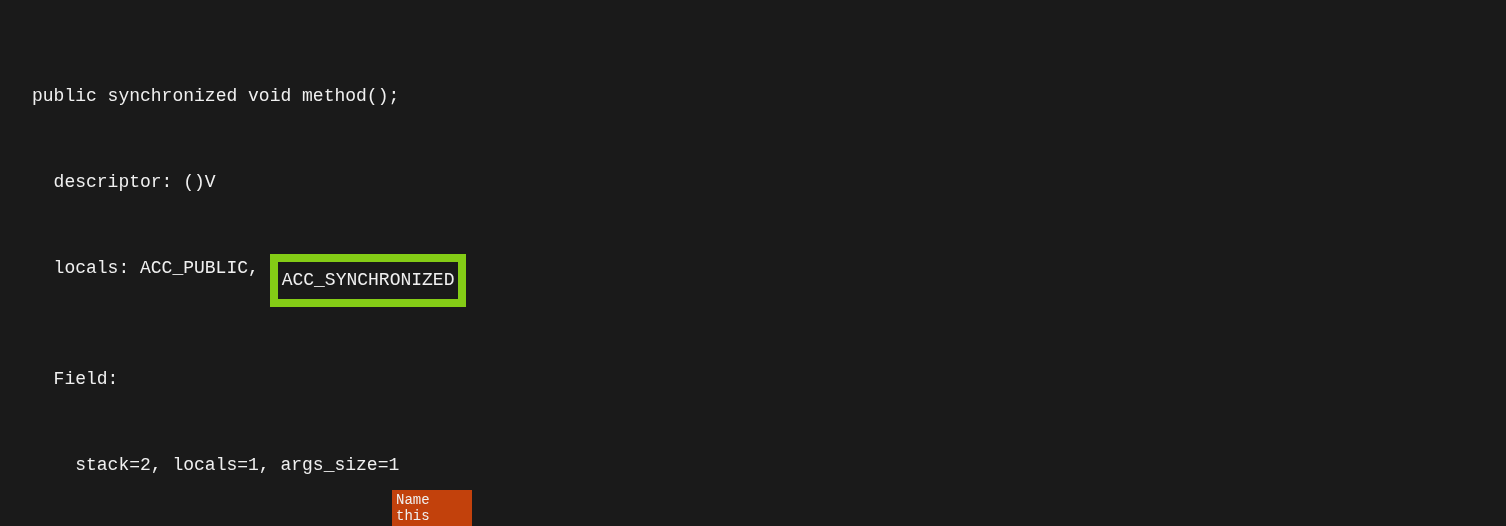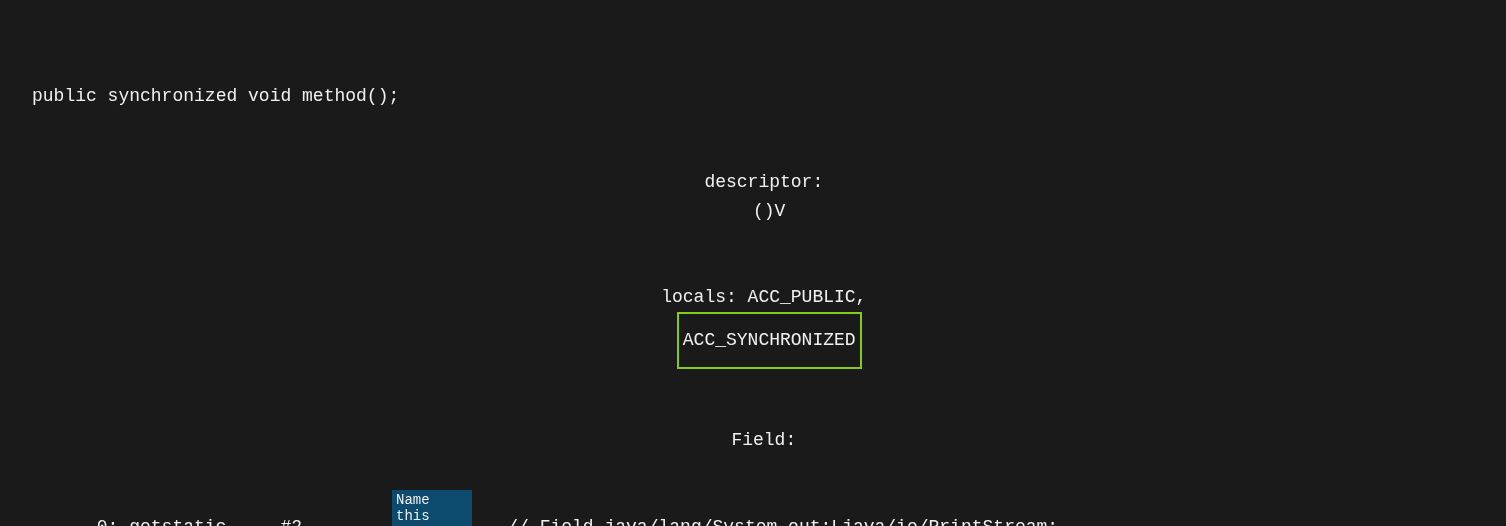--- a/index.html
+++ b/index.html
@@ -19,46 +19,45 @@
     }
 
     .code-container {
       padding: 24px 32px;
       line-height: 1.6;
       white-space: pre;
     }
 
     .line {
       display: flex;
-      align-items: center;
+      align-items: flex-start;
     }
 
     .highlighted {
-      border: 2px solid #84cc16;
-      padding: 12px 4px;
+      border: 8px solid #84cc16;
+      padding: 4px 4px;
       color: #f0f0f0;
     }
 
     .indent1 {
       margin-left: 2ch;
-      flex-direction: column;
     }
 
     .indent2 {
       margin-left: 4ch;
     }
 
     .bottom-label {
       position: absolute;
       bottom: 0;
       left: 392px;
       width: 80px;
       font-size: 14px;
       color: #f0f0f0;
-      background: #0c4a6e;
+      background: #c2410c;
       padding: 2px 4px;
     }
   </style>
 </head>
 <body>
 
 <div class="code-container">
   <div class="line">
     <span>public synchronized void method();</span>
   </div>
@@ -66,20 +65,23 @@
     <span>descriptor:</span>
     <span style="margin-left:1ch">()V</span>
   </div>
   <div class="line indent1">
     <span>locals: ACC_PUBLIC,</span>
     <span class="highlighted" style="margin-left:1ch">ACC_SYNCHRONIZED</span>
   </div>
   <div class="line indent1">
     <span>Field:</span>
   </div>
+  <div class="line indent2">
+    <span>stack=2, locals=1, args_size=1</span>
+  </div>
   <div class="line">
     <span style="margin-left:6ch;display:inline-block;width:38ch">0: getstatic     #2</span>
     <span>// Field java/lang/System.out:Ljava/io/PrintStream;</span>
   </div>
   
   
   
   
   
   

